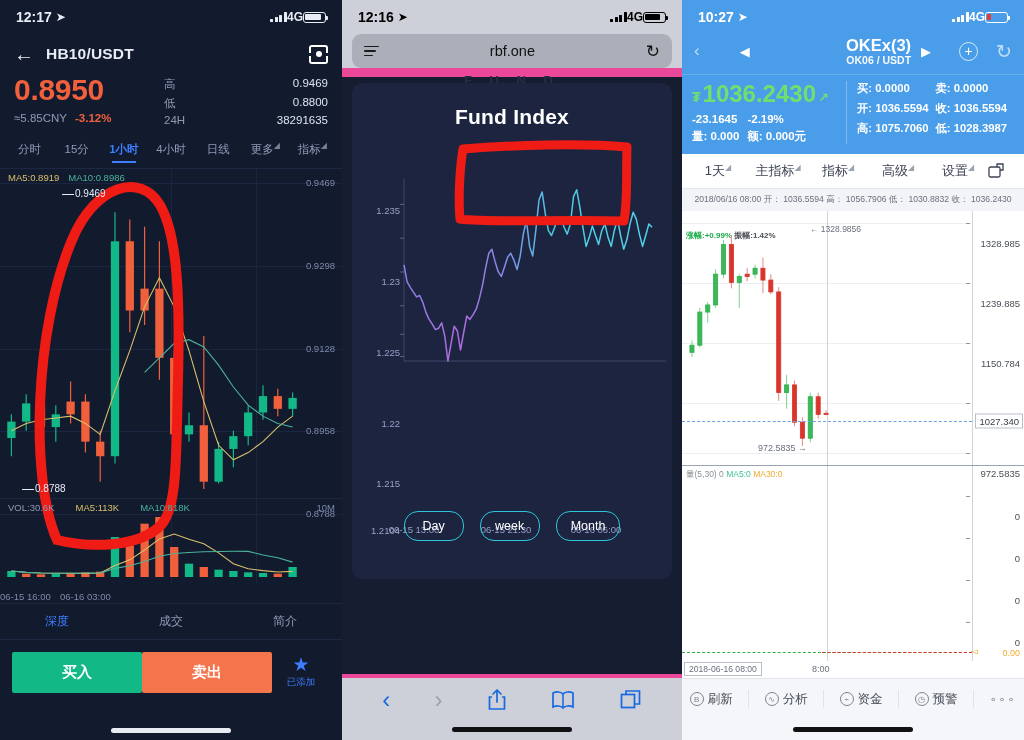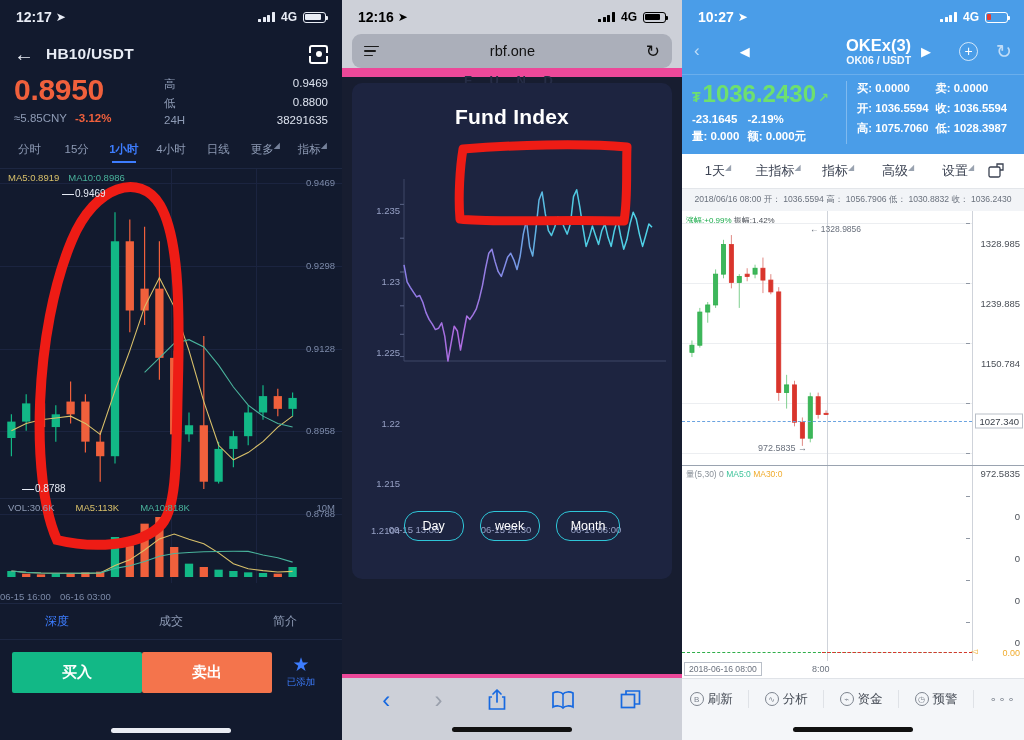--- a/index.html
+++ b/index.html
@@ -5,21 +5,21 @@
   * { margin:0; padding:0; box-sizing:border-box; }
   html,body { width:1024px; height:740px; overflow:hidden; background:#0d1426;
               font-family:"Liberation Sans","DejaVu Sans",sans-serif; }
   .stage { position:relative; width:1024px; height:524px; display:flex; }
 
   
   .p1 { position:relative; width:342px; height:740px; background:#121a2e; color:#e8ecf5; overflow:hidden; }
   .status-bar { height:34px; display:flex; align-items:center; justify-content:space-between;
                 padding:0 16px; font-size:14px; font-weight:bold; }
   .sb-left { display:flex; align-items:center; gap:4px; }
-  .sb-right { display:flex; align-items:center; gap:6px; }
+  .sb-right { display:flex; align-items:center; gap:0; }
   .bars { display:flex; align-items:flex-end; gap:1.5px; height:10px; }
   .bars i { width:3px; background:currentColor; border-radius:.5px; display:block; }
   .bars i:nth-child(1){height:3.5px}.bars i:nth-child(2){height:5.5px}
   .bars i:nth-child(3){height:7.5px}.bars i:nth-child(4){height:10px}
   .batt { width:23px; height:11px; border:1.3px solid currentColor; border-radius:3px; position:relative; padding:1.3px; }
   .batt::after{content:"";position:absolute;right:-3.2px;top:3.2px;width:1.8px;height:4px;background:currentColor;border-radius:0 1px 1px 0;}
   .batt i { display:block;height:100%;background:currentColor;border-radius:1px; }
   .loc { font-size:12px; transform:rotate(0deg); }
 
   .p1-head { display:flex; align-items:center; padding:10px 14px 6px; }
@@ -121,21 +121,21 @@
   .q3-l2 { font-size:11.5px; font-weight:bold; color:#fff; margin-top:5px; display:flex; gap:10px; }
   .q3-l3 { font-size:11.5px; font-weight:bold; color:#fff; margin-top:4px; display:flex; gap:8px; }
   .q3-r { flex:1; padding-left:10px; font-size:11.3px; font-weight:bold; color:#fff; }
   .q3-rr { display:flex; margin-bottom:5px; }
   .q3-rr > span { flex:1; white-space:nowrap; }
   .p3-tabs { display:flex; align-items:center; padding:8px 6px; border-bottom:1px solid #e3e6ea; font-size:13px; color:#3b4252; }
   .p3-tab { flex:1; text-align:center; white-space:nowrap; }
   .p3-tab sup { font-size:8px; color:#9aa3b0; }
   .p3-info { background:#f2f4f7; font-size:8.6px; color:#6a717d; padding:5px 6px; text-align:center; white-space:nowrap; }
   .p3-chart { position:relative; height:255px; border-bottom:1px solid #9aa3b0; }
-  .p3-ann { position:absolute; left:4px; top:4px; font-size:8px; font-weight:normal; color:#4a4f57; }
+  .p3-ann { position:absolute; left:4px; top:19px; font-size:8px; font-weight:bold; color:#4a4f57; }
   .p3-ann .g { color:#1aab4a; }
   .p3-yr { position:absolute; right:4px; font-size:9.5px; color:#4a4f57; transform:translateY(-50%);margin-top:20px; }
   .p3-tick { position:absolute; right:54px; width:4px; height:1px; background:#8f97a3; }
   .p3-grid { position:absolute; left:0; right:52px; height:1px; background:#eceef1; }
   .p3-vline { position:absolute; top:0; bottom:0; width:1px; background:#cfd3da; }
   .cur-box { position:absolute; right:1px; padding:1px 3px; font-size:9.5px; color:#3a4049;
              background:#fff; border:1px solid #b9bfc8; transform:translateY(-50%); }
   .p3-vol { position:relative; height:195px; }
   .p3-volhead { position:absolute; left:4px; top:3px; font-size:8.5px; color:#8a9199; }
   .p3-volhead .c1 { color:#3fc49b; } .p3-volhead .c2 { color:#f0ac2e; }

